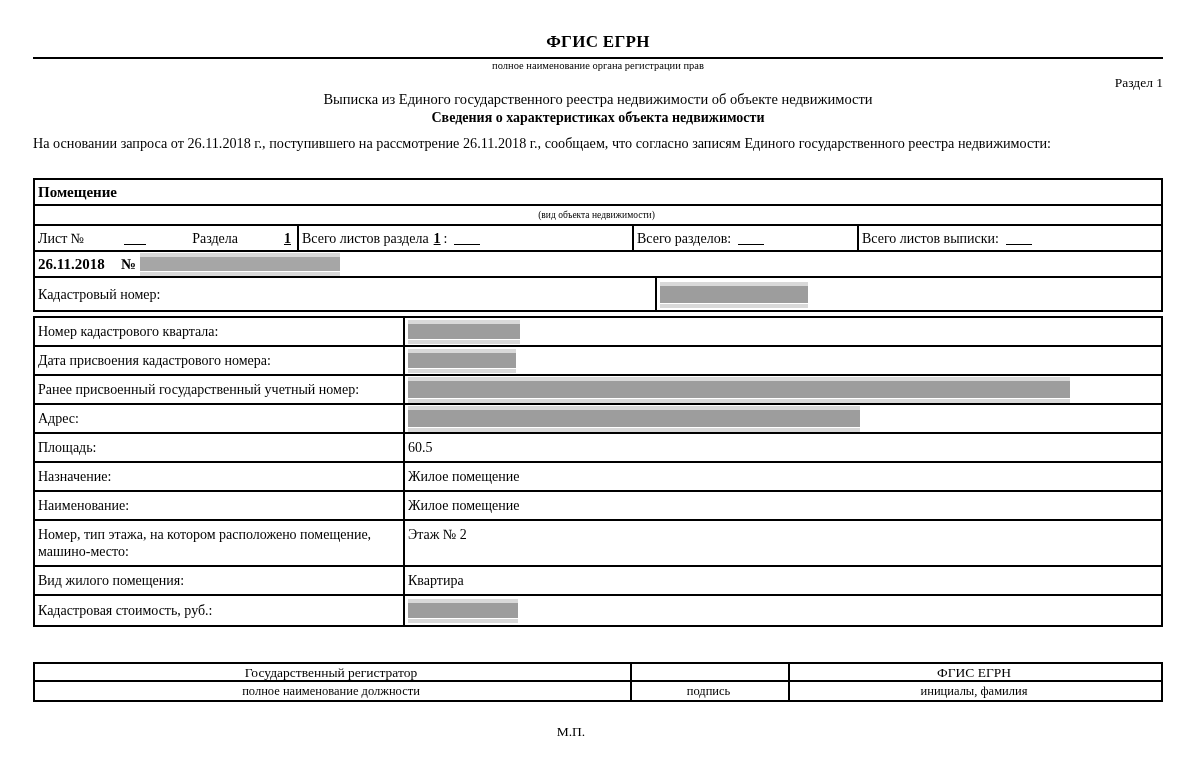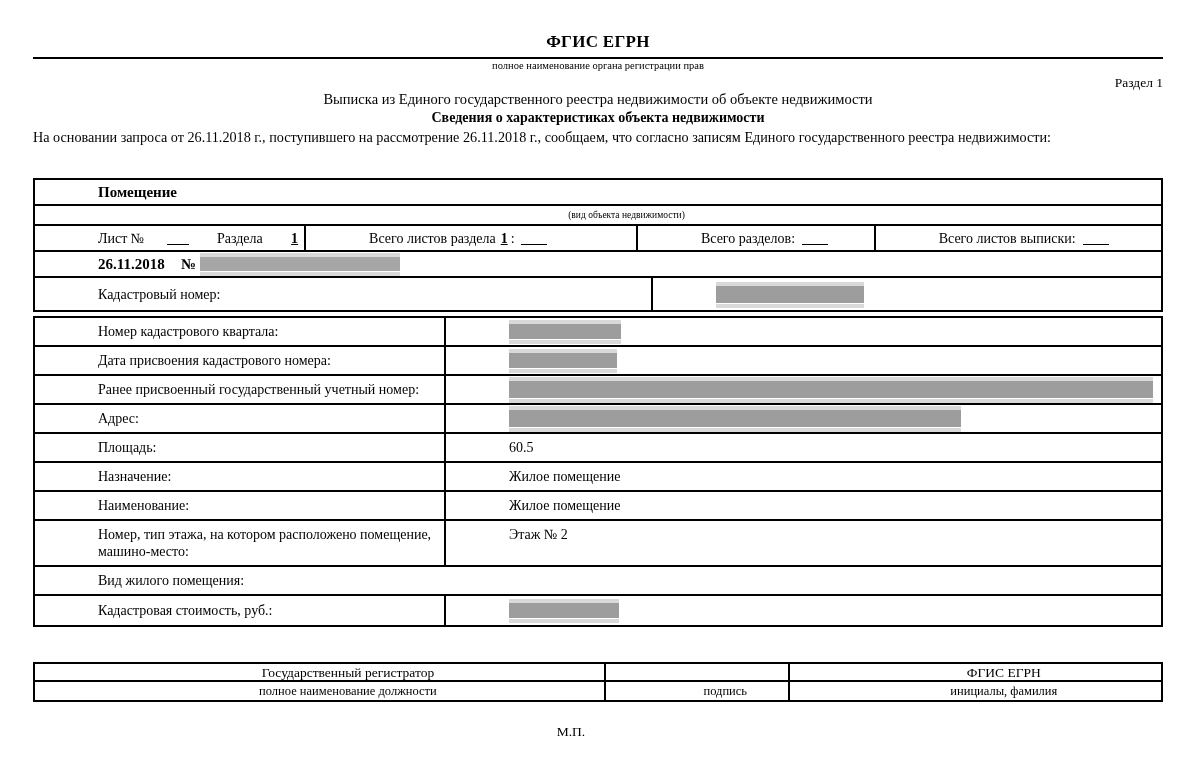--- a/index.html
+++ b/index.html
@@ -71,21 +71,21 @@
     left: 33px;
     top: 110px;
     width: 1130px;
     text-align: center;
     font-size: 14px;
     font-weight: bold;
   }
   .intro {
     position: absolute;
     left: 33px;
-    top: 128px;
+    top: 134px;
     width: 1132px;
     font-size: 14.2px;
     line-height: 19px;
     text-align: left;
   }
 
   
   .tbl {
     position: absolute;
     left: 33px;
@@ -95,28 +95,27 @@
     background: #fff;
   }
   .trow {
     display: flex;
     box-sizing: border-box;
     border-bottom: 2px solid #000;
   }
   .trow:last-child { border-bottom: none; }
   .tcell {
     box-sizing: border-box;
-    padding: 3px 6px 3px 22px;
+    padding: 3px 6px 3px 3px;
     font-size: 14px;
     line-height: 17px;
     display: flex;
     align-items: center;
     border-right: 2px solid #000;
     overflow: hidden;
-    margin-left: 41px;
   }
   .tcell:last-child { border-right: none; }
 
   
   #tbl-object { top: 178px; }
   .row-objtype { height: 26px; }
   .row-objtype .tcell {
     font-weight: bold;
     font-size: 15px;
   }
@@ -322,20 +321,21 @@
       <div class="tcell c-value">Жилое помещение</div>
     </div>
 
     <div class="trow crow-tall">
       <div class="tcell c-label">Номер, тип этажа, на котором расположено помещение, машино-место:</div>
       <div class="tcell c-value">Этаж № 2</div>
     </div>
 
     <div class="trow crow">
       <div class="tcell c-label">Вид жилого помещения:</div>
+      <div class="tcell c-value">Квартира</div>
     </div>
 
     <div class="trow crow">
       <div class="tcell c-label">Кадастровая стоимость, руб.:</div>
       <div class="tcell c-value">
         <span class="redact r-cost ghost"></span>
       </div>
     </div>
 
   </div>

